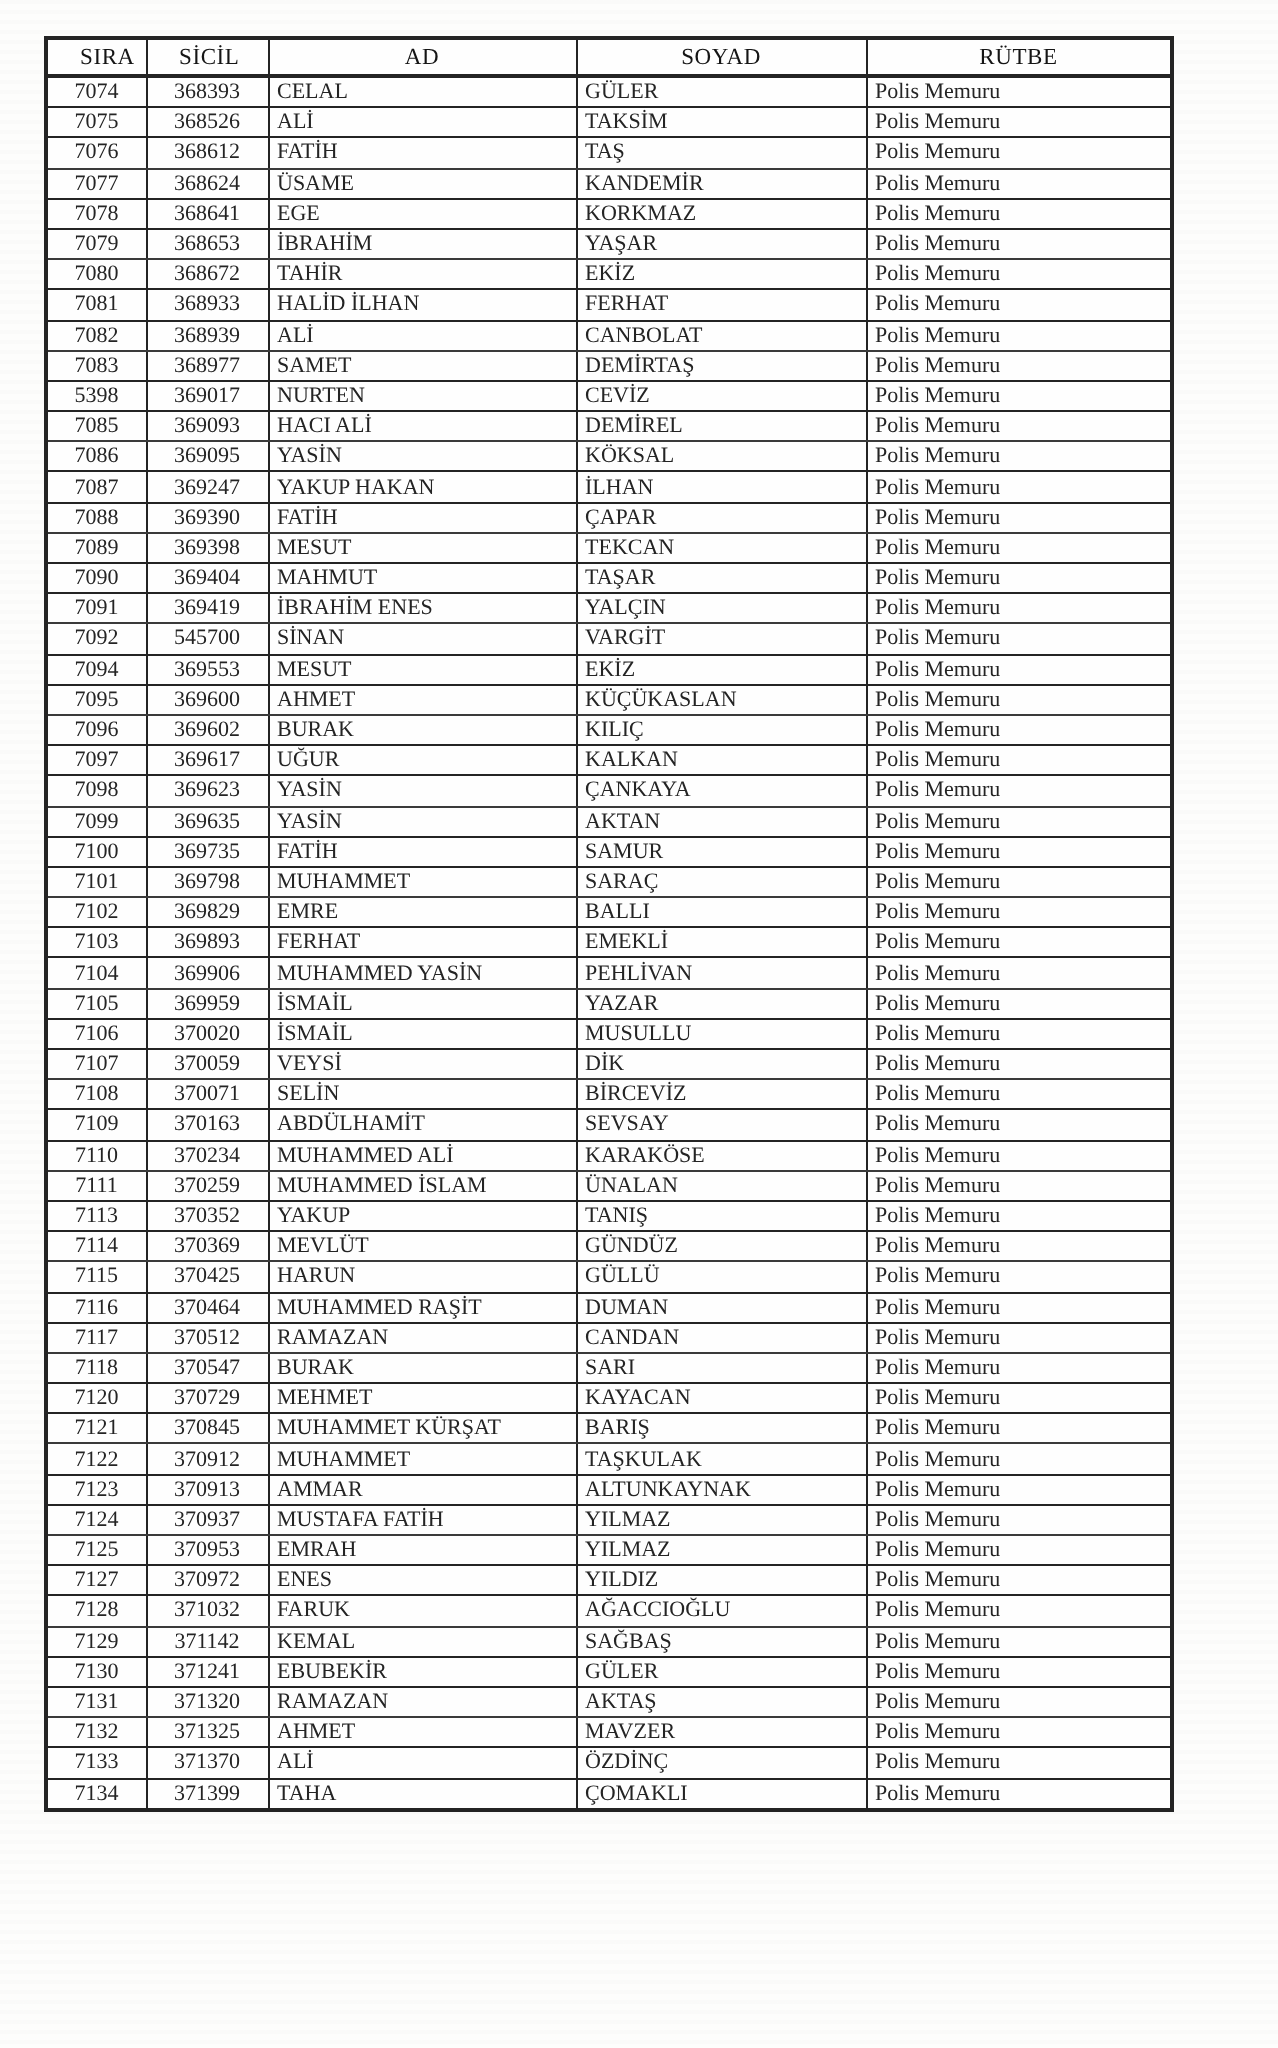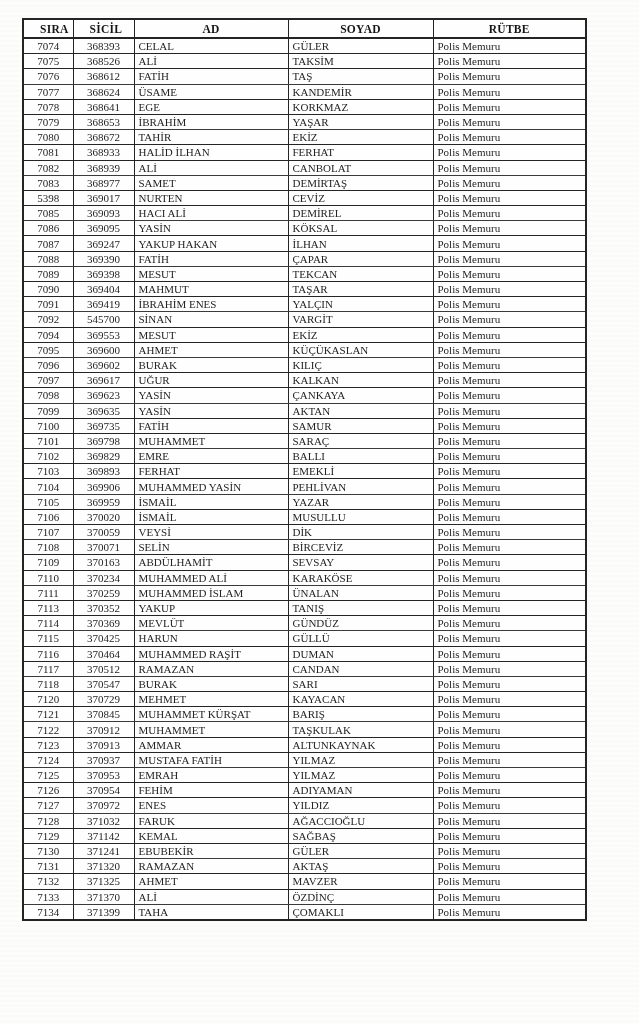--- a/index.html
+++ b/index.html
@@ -34,21 +34,21 @@
     background: #fefefe;
   }
   table.roster, table.roster th, table.roster td {
     border: 1px solid #242424;
   }
   table.roster {
     border-width: 2px;
   }
   table.roster th {
     font-size: 11.5px;
-    font-weight: bold;
+    font-weight: normal;
     text-align: center;
     padding: 2px 16px;
     height: 13px;
     letter-spacing: 0.3px;
     color: #151515;
     border-bottom-width: 2px;
   }
   table.roster td {
     font-size: 11px;
     padding: 0 4px;
@@ -432,27 +432,20 @@
           <td class="c-rutbe">Polis Memuru</td>
         </tr>
         <tr>
           <td class="c-sira">7125</td>
           <td class="c-sicil">370953</td>
           <td class="c-ad">EMRAH</td>
           <td class="c-soyad">YILMAZ</td>
           <td class="c-rutbe">Polis Memuru</td>
         </tr>
         <tr>
-          <td class="c-sira">7126</td>
-          <td class="c-sicil">370954</td>
-          <td class="c-ad">FEHİM</td>
-          <td class="c-soyad">ADIYAMAN</td>
-          <td class="c-rutbe">Polis Memuru</td>
-        </tr>
-        <tr>
           <td class="c-sira">7127</td>
           <td class="c-sicil">370972</td>
           <td class="c-ad">ENES</td>
           <td class="c-soyad">YILDIZ</td>
           <td class="c-rutbe">Polis Memuru</td>
         </tr>
         <tr>
           <td class="c-sira">7128</td>
           <td class="c-sicil">371032</td>
           <td class="c-ad">FARUK</td>

